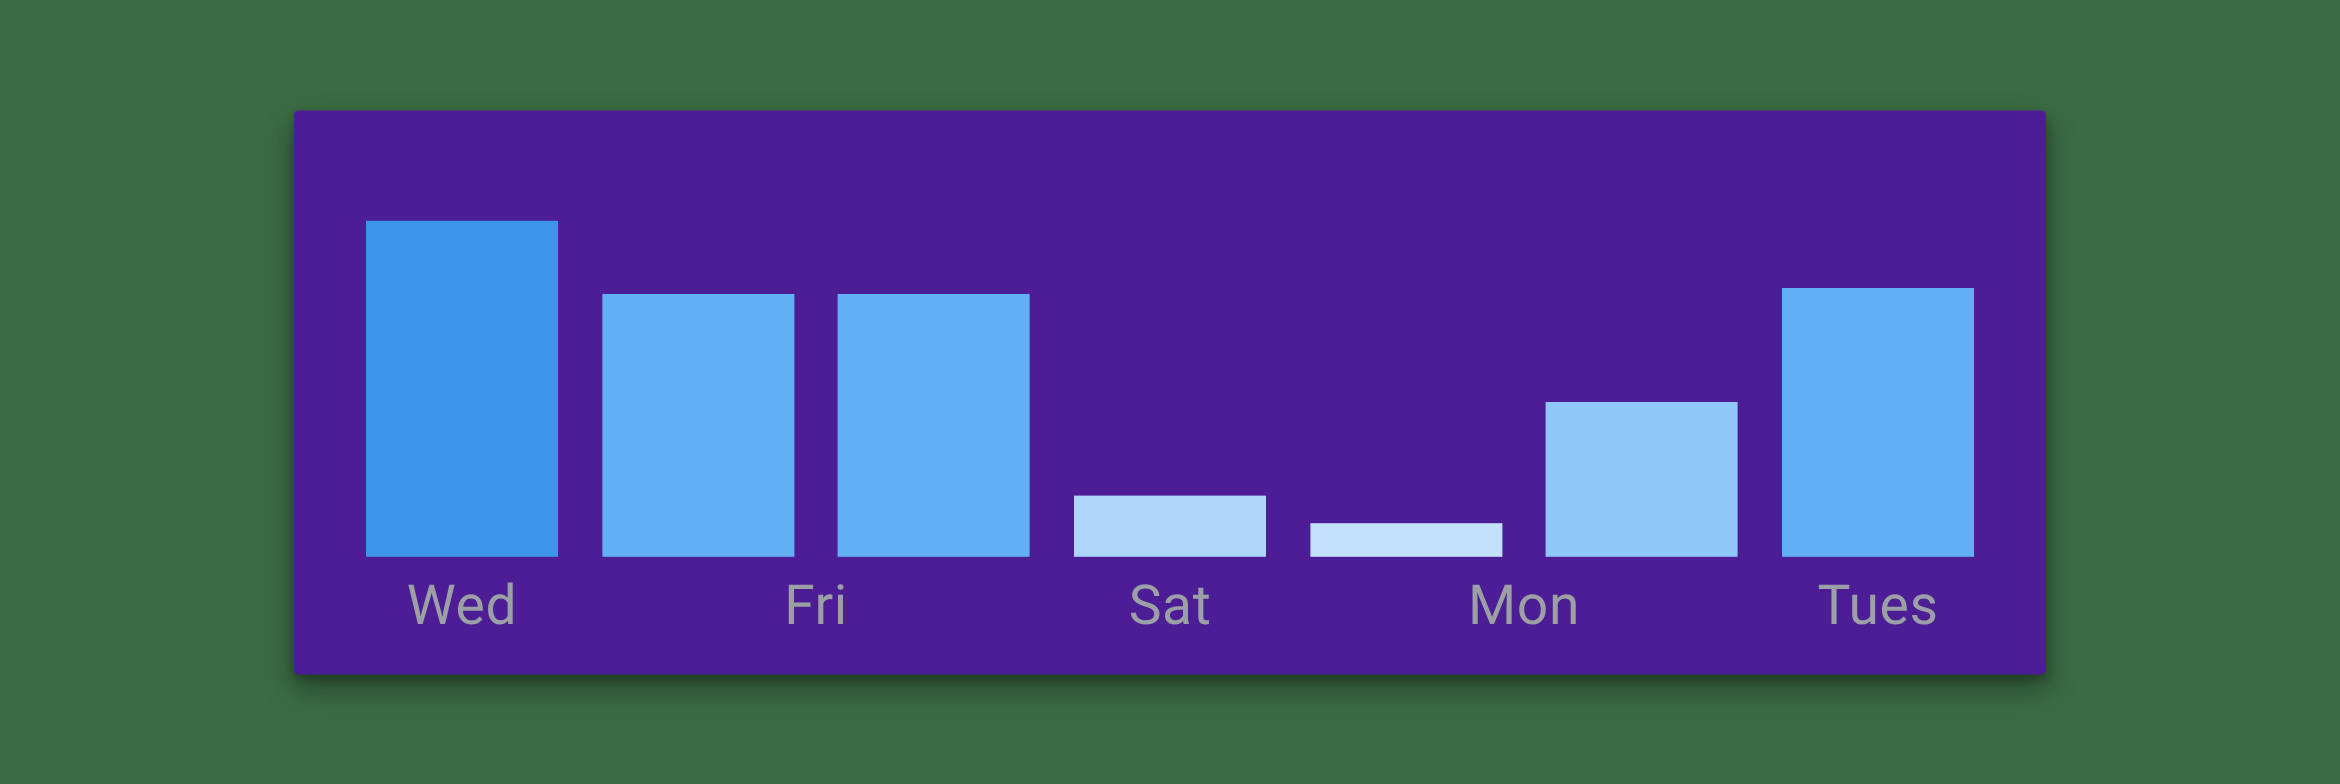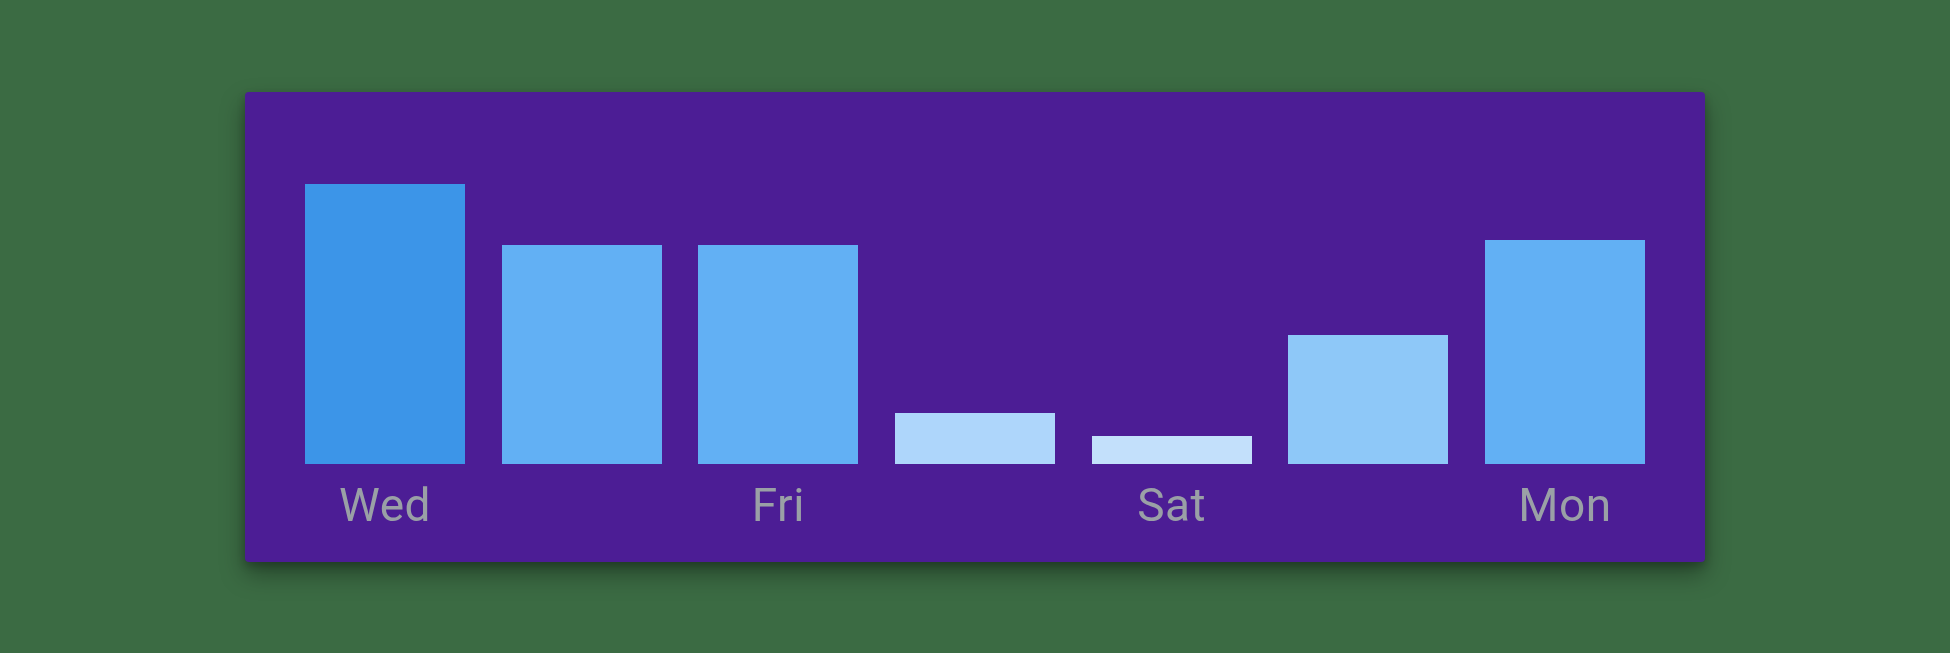--- a/index.html
+++ b/index.html
@@ -87,15 +87,16 @@
       </div>
       <div class="bar-col">
         <div class="bar" style="height: 224px; background: rgb(98, 176, 244);"></div>
       </div>
     </div>
     <div class="labels-row">
       <div class="label">Wed</div>
       <div class="label">Fri</div>
       <div class="label">Sat</div>
       <div class="label">Mon</div>
+      <div class="label">Tues</div>
     </div>
   </div>
 </div>
 
 </body></html>

